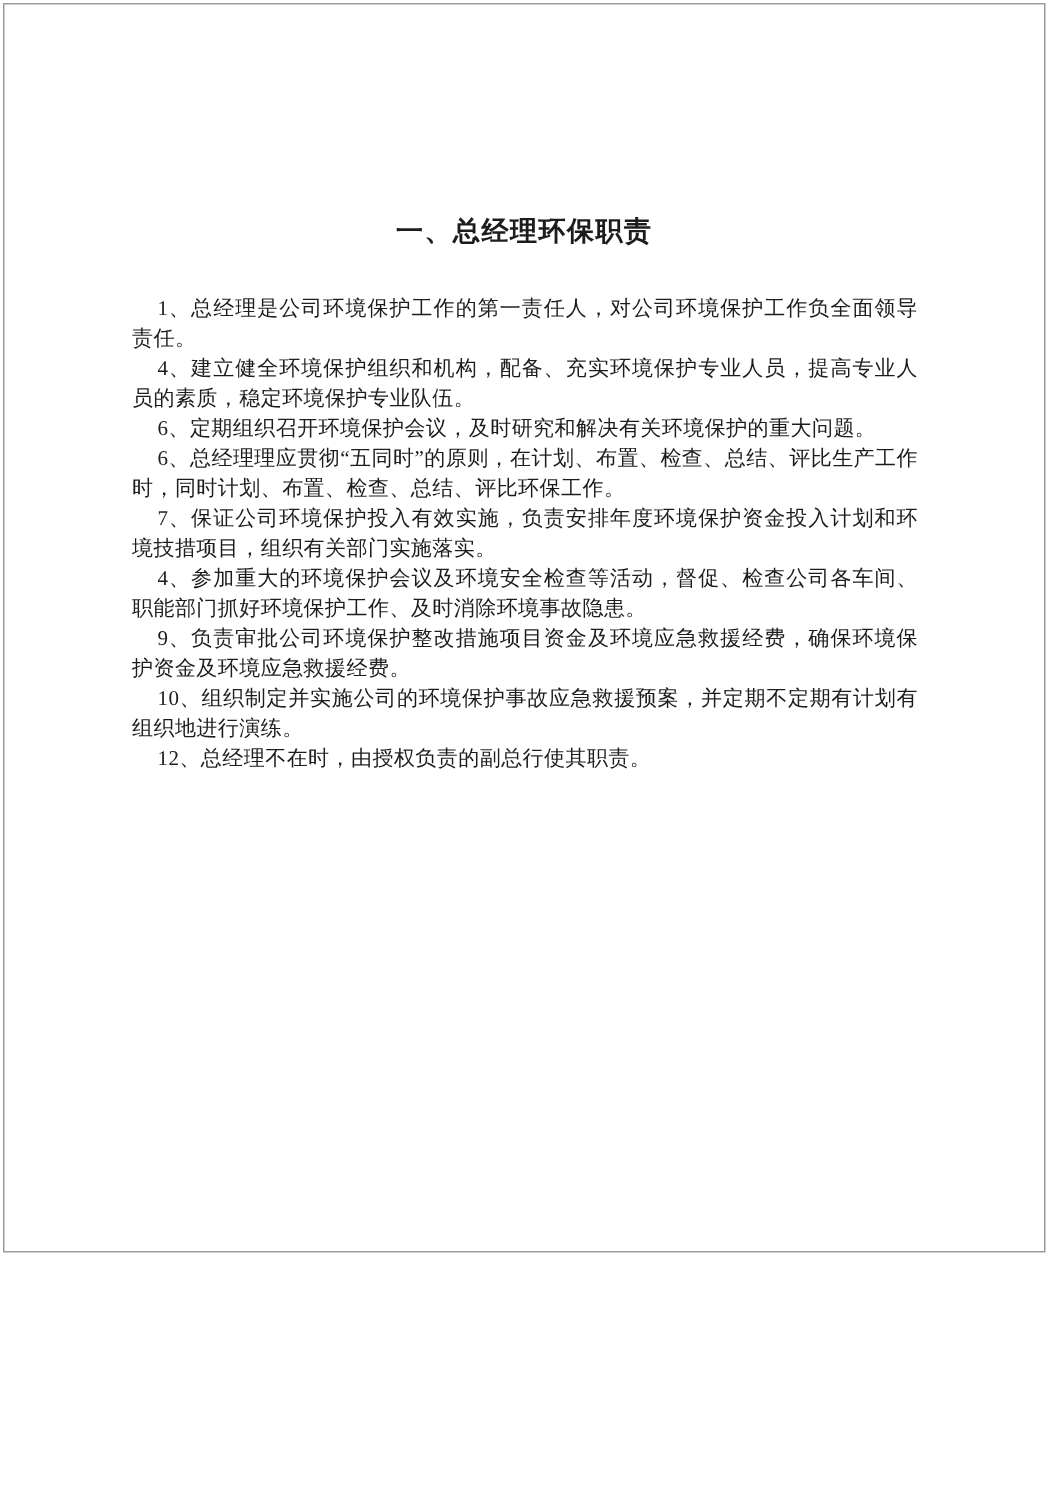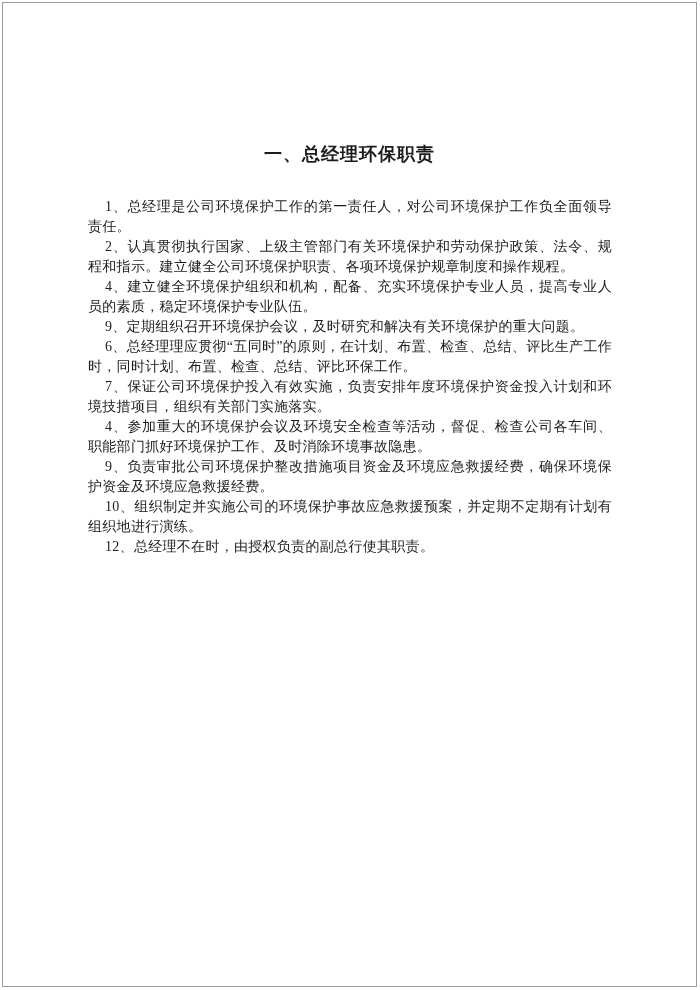--- a/index.html
+++ b/index.html
@@ -11,21 +11,21 @@
     width: 700px;
     height: 990px;
     position: relative;
     font-family: "Liberation Serif", "DejaVu Serif", serif;
   }
   .page {
     position: absolute;
     left: 2px;
     top: 2px;
     width: 695px;
-    height: 985px;
+    height: 833px;
     box-sizing: border-box;
     border: 1px solid #9b9b9b;
     background: #ffffff;
     overflow: hidden;
   }
   .doc-title {
     margin: 140px 0 0 0;
     padding: 0;
     font-size: 18px;
     line-height: 22px;
@@ -50,23 +50,22 @@
     word-break: break-all;
   }
 </style>
 </head>
 <body>
 
 <div class="page">
   <h1 class="doc-title">一、总经理环保职责</h1>
   <div class="doc-body">
     <p class="item">1、总经理是公司环境保护工作的第一责任人，对公司环境保护工作负全面领导责任。</p>
-    <p class="item">2、认真贯彻执行国家、上级主管部门有关环境保护和劳动保护政策、法令、规程和指示。建立健全公司环境保护职责、各项环境保护规章制度和操作规程。</p>
     <p class="item">4、建立健全环境保护组织和机构，配备、充实环境保护专业人员，提高专业人员的素质，稳定环境保护专业队伍。</p>
-    <p class="item">9、定期组织召开环境保护会议，及时研究和解决有关环境保护的重大问题。</p>
+    <p class="item">6、定期组织召开环境保护会议，及时研究和解决有关环境保护的重大问题。</p>
     <p class="item">6、总经理理应贯彻“五同时”的原则，在计划、布置、检查、总结、评比生产工作时，同时计划、布置、检查、总结、评比环保工作。</p>
     <p class="item">7、保证公司环境保护投入有效实施，负责安排年度环境保护资金投入计划和环境技措项目，组织有关部门实施落实。</p>
     <p class="item">4、参加重大的环境保护会议及环境安全检查等活动，督促、检查公司各车间、职能部门抓好环境保护工作、及时消除环境事故隐患。</p>
     <p class="item">9、负责审批公司环境保护整改措施项目资金及环境应急救援经费，确保环境保护资金及环境应急救援经费。</p>
     <p class="item">10、组织制定并实施公司的环境保护事故应急救援预案，并定期不定期有计划有组织地进行演练。</p>
     <p class="item">12、总经理不在时，由授权负责的副总行使其职责。</p>
   </div>
 </div>
 
 </body></html>

